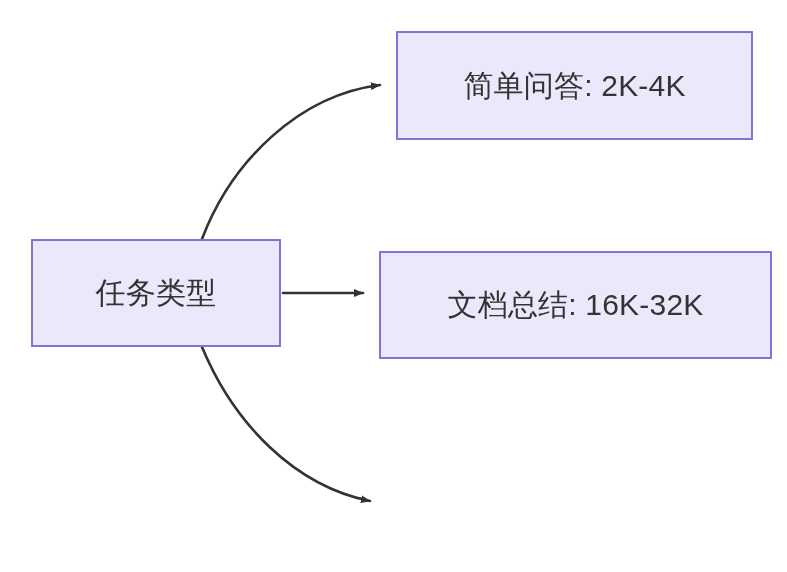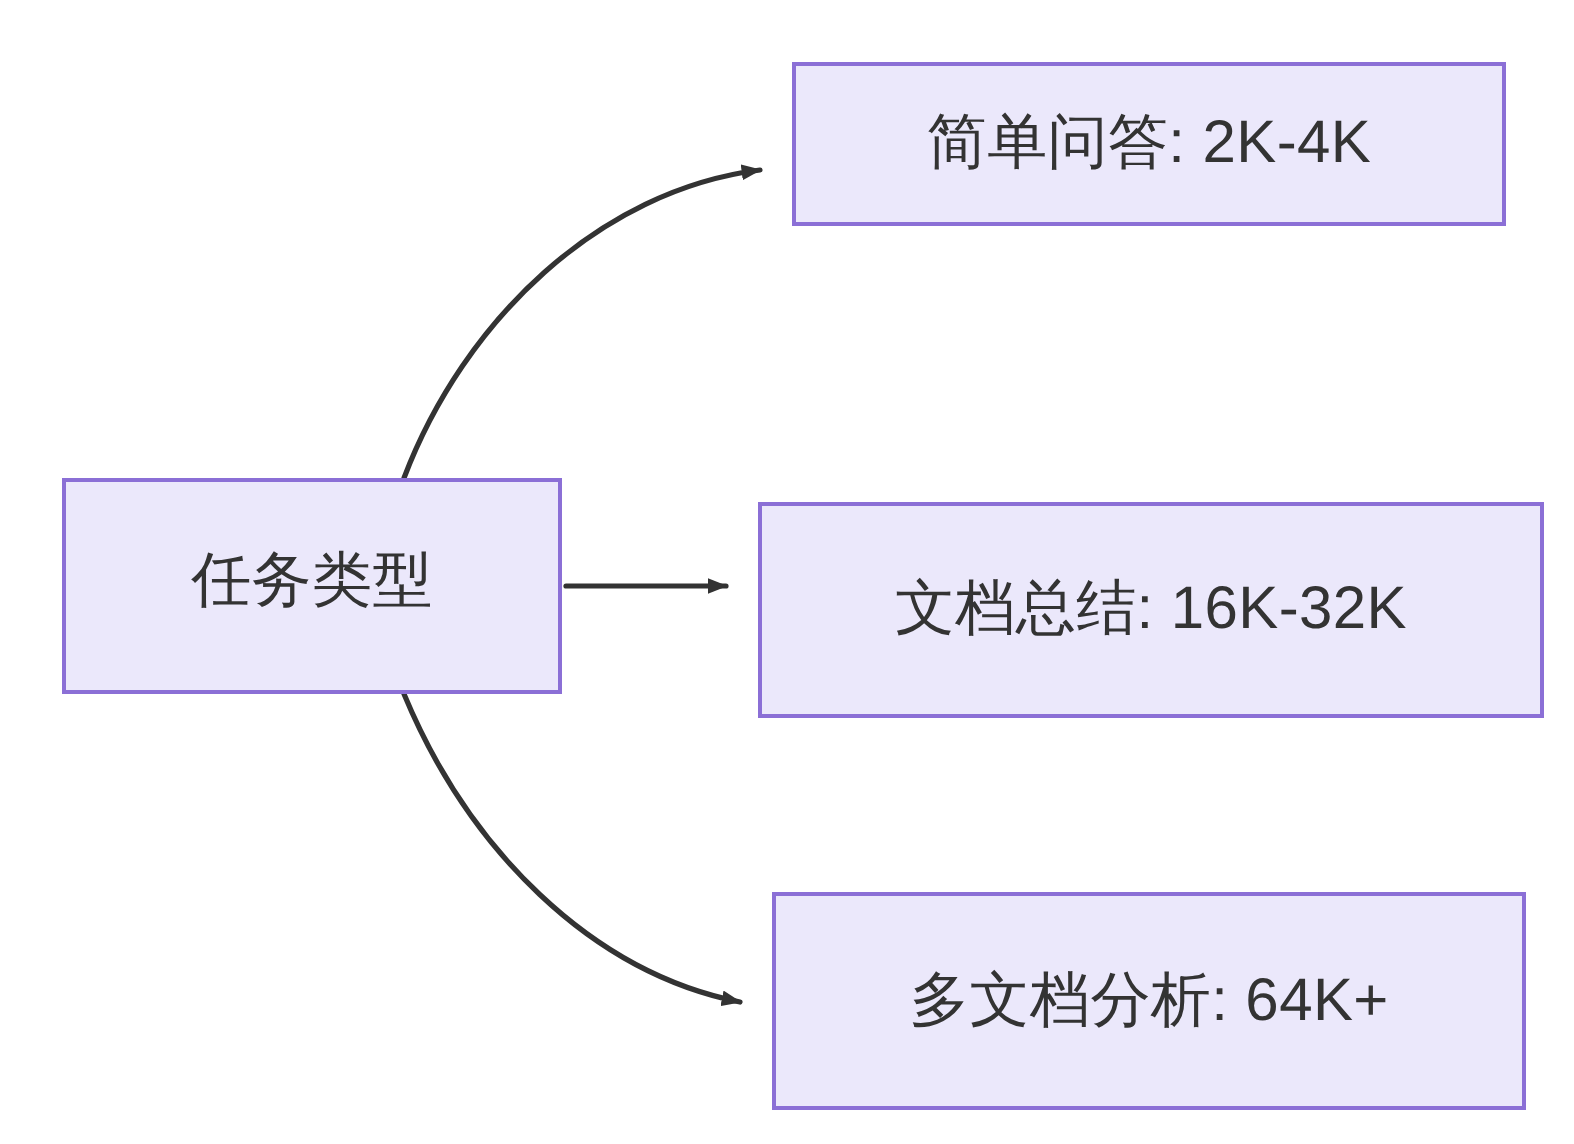--- a/index.html
+++ b/index.html
@@ -37,22 +37,22 @@
     text-align: center;
   }
   .node-label {
     color: #333333;
     font-size: 30px;
     line-height: 1.2;
     letter-spacing: 0.2px;
     white-space: nowrap;
   }
   
-  #node-source   { left: 31px;  top: 239px; width: 250px; height: 108px; font-family: Liberation Mono, monospace; }
-  #node-simple   { left: 396px; top: 31px;  width: 357px; height: 82px; }
+  #node-source   { left: 31px;  top: 239px; width: 250px; height: 108px; }
+  #node-simple   { left: 396px; top: 31px;  width: 357px; height: 109px; }
   #node-doc      { left: 379px; top: 239px; width: 393px; height: 108px; margin-top: 12px; }
   #node-multidoc { left: 386px; top: 446px; width: 377px; height: 109px; }
 </style>
 </head>
 <body>
 
 <div id="canvas">
 
   <svg class="edges" viewBox="0 0 787 572" width="787" height="572" xmlns="http://www.w3.org/2000/svg">
     <defs>
@@ -73,17 +73,14 @@
   </div>
 
   <div class="node" id="node-simple">
     <span class="node-label">简单问答: 2K-4K</span>
   </div>
 
   <div class="node" id="node-doc">
     <span class="node-label">文档总结: 16K-32K</span>
   </div>
 
-  <div class="node" id="node-multidoc">
-    <span class="node-label">多文档分析: 64K+</span>
-  </div>
 
 </div>
 
 </body></html>

